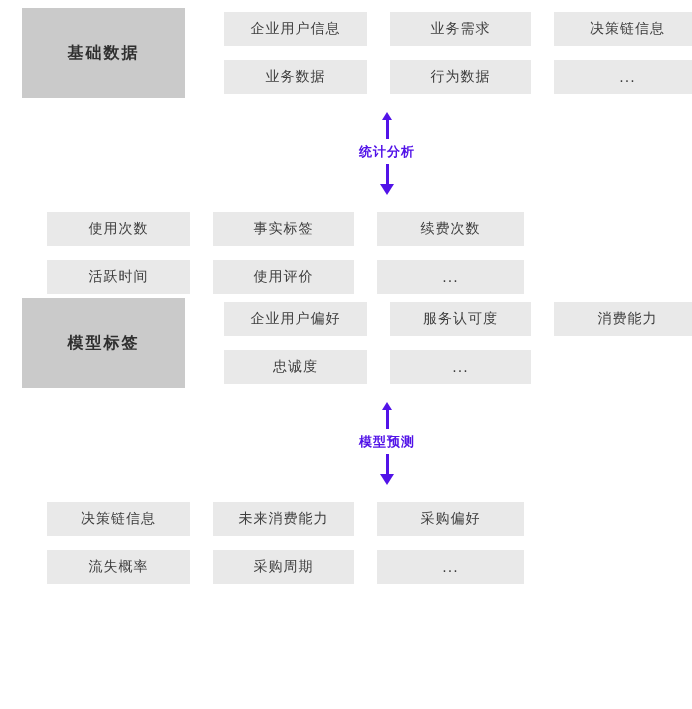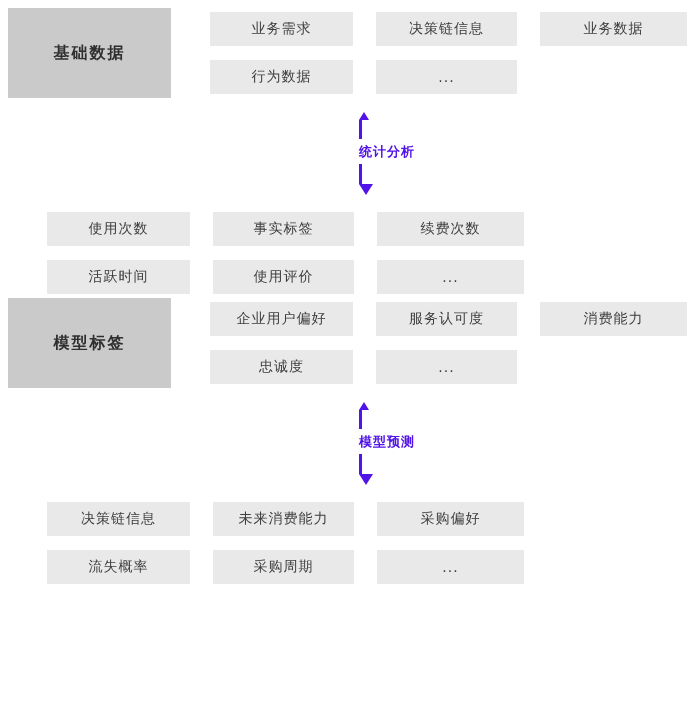--- a/index.html
+++ b/index.html
@@ -37,20 +37,21 @@
     height: 90px;
     background: var(--stage-bg);
     color: var(--stage-text);
     font-size: 16px;
     font-weight: bold;
     letter-spacing: 2px;
     display: flex;
     align-items: center;
     justify-content: center;
     flex: none;
+    margin-left: 14px;
   }
   .items-grid {
     margin-left: 39px;
     display: grid;
     grid-template-columns: 143px 141px 147px;
     column-gap: 23px;
     row-gap: 14px;
   }
   .item-box {
     height: 34px;
@@ -68,21 +69,21 @@
     width: 692px;
   }
   .connector {
     position: absolute;
     left: 387px;
     top: 0;
     height: 100%;
     transform: translateX(-50%);
     display: flex;
     flex-direction: column;
-    align-items: flex-start;
+    align-items: center;
     justify-content: center;
   }
   .arrow-head-up {
     width: 0; height: 0;
     border-left: 5px solid transparent;
     border-right: 5px solid transparent;
     border-bottom: 8px solid var(--arrow-color);
   }
   .arrow-line-up {
     width: 3px;
@@ -111,20 +112,21 @@
   }
 </style>
 </head>
 <body>
 
 <div class="diagram">
 
   <div class="section">
     <div class="stage-box">基础数据</div>
     <div class="items-grid">
+      <div class="item-box">企业用户信息</div>
       <div class="item-box">业务需求</div>
       <div class="item-box">决策链信息</div>
       <div class="item-box">业务数据</div>
       <div class="item-box">行为数据</div>
       <div class="item-box">...</div>
     </div>
   </div>
 
   <div class="connector-row">
     <div class="connector">

